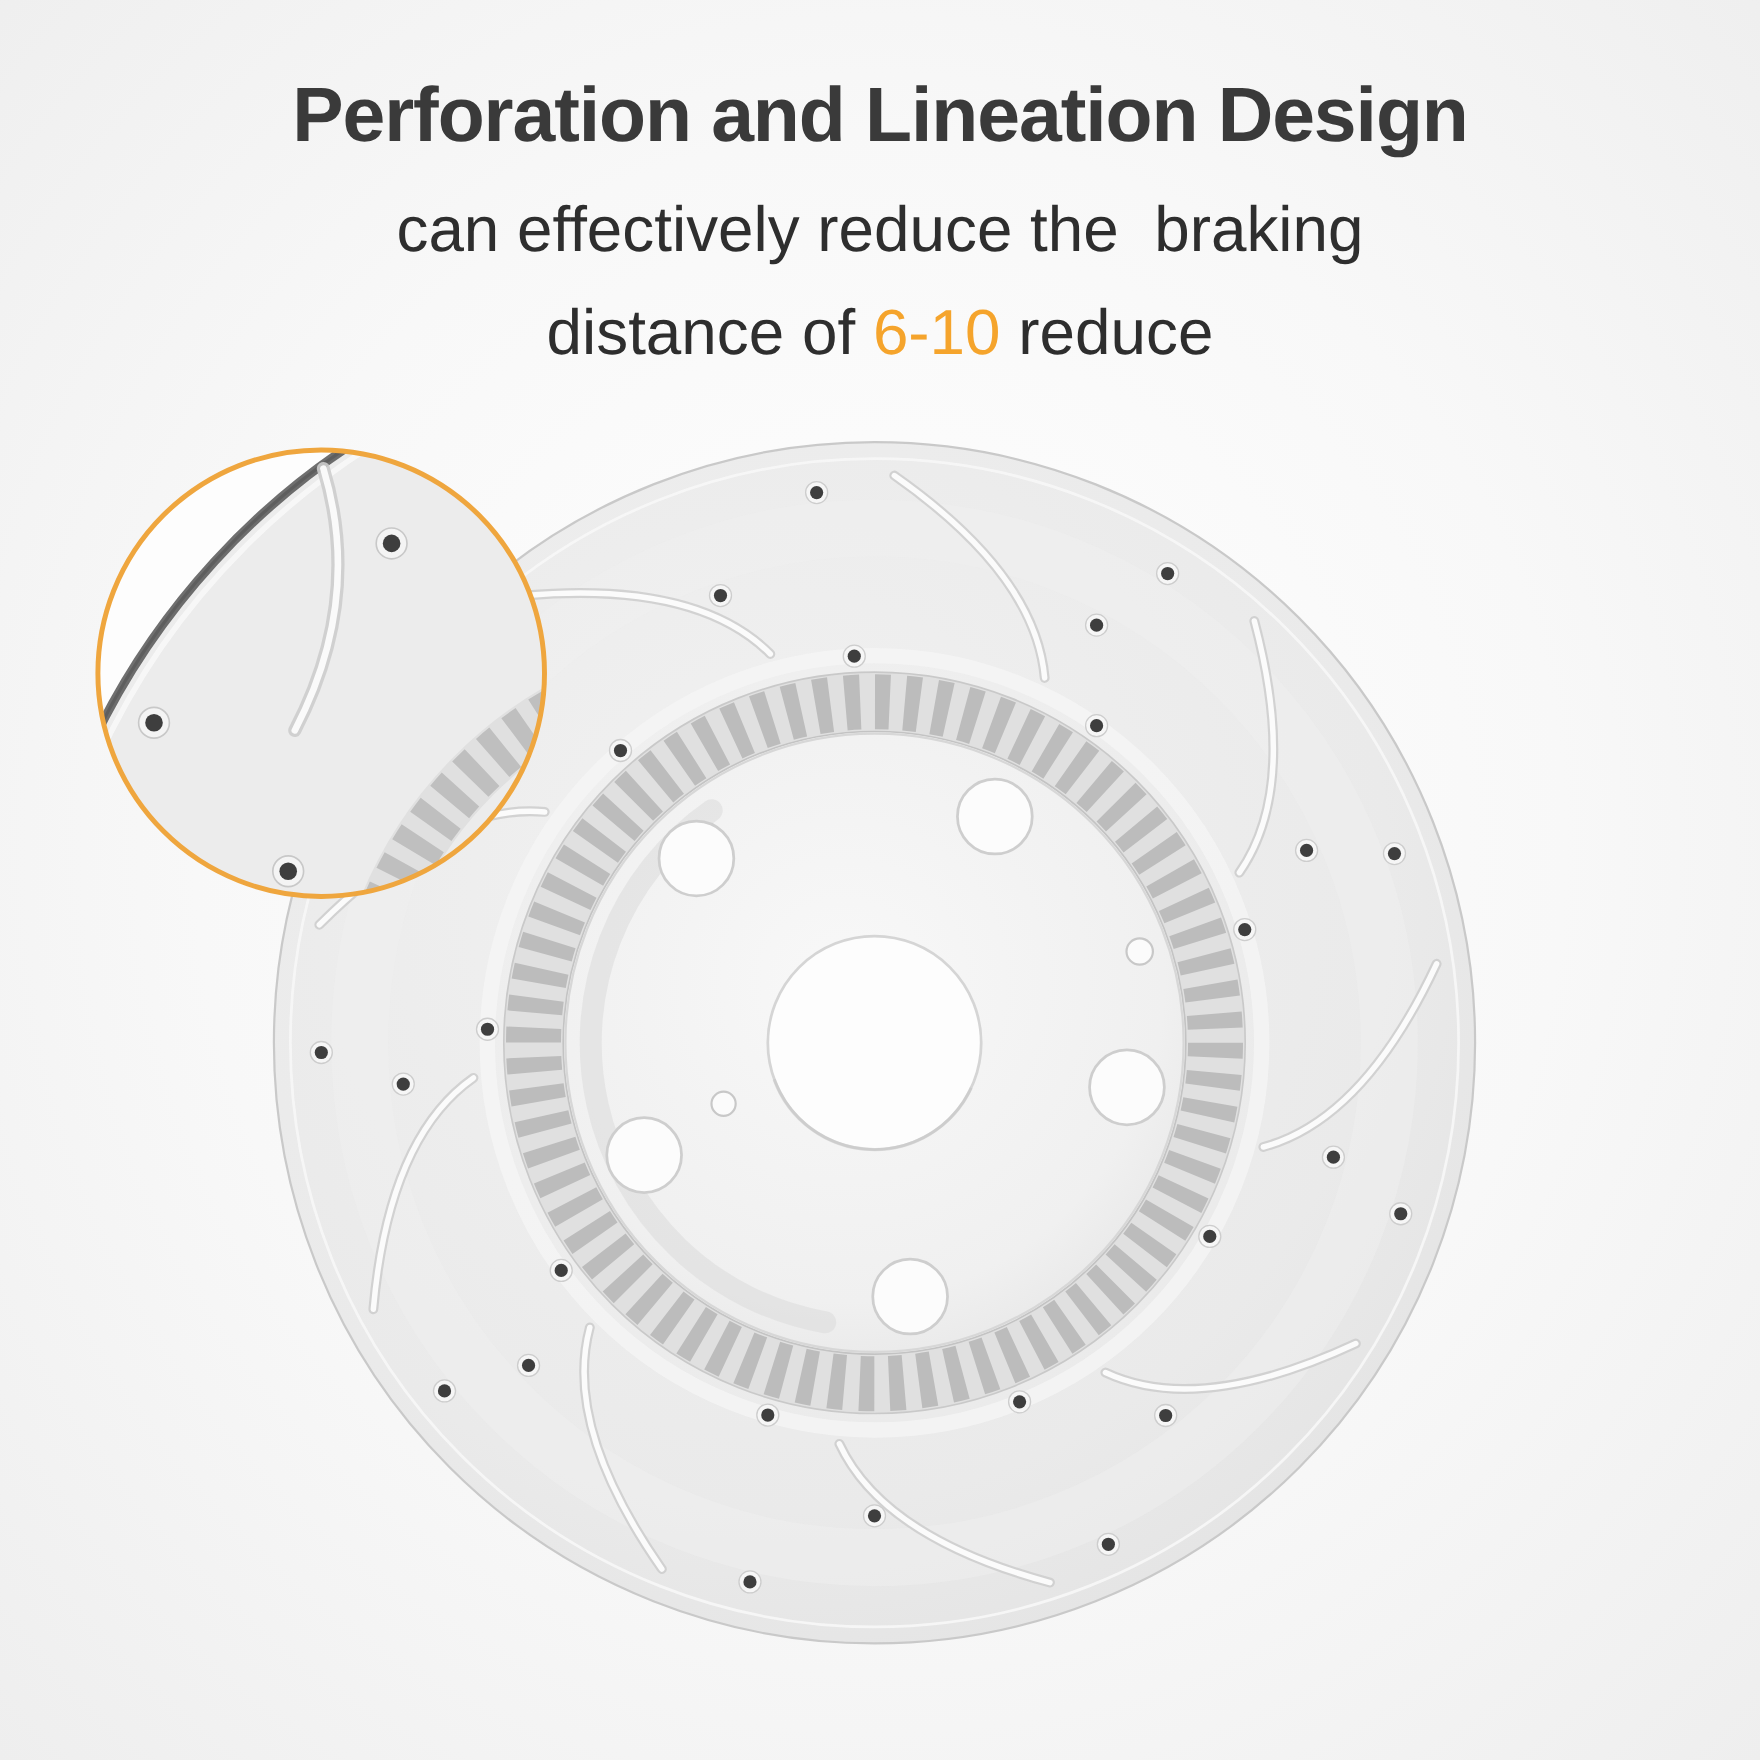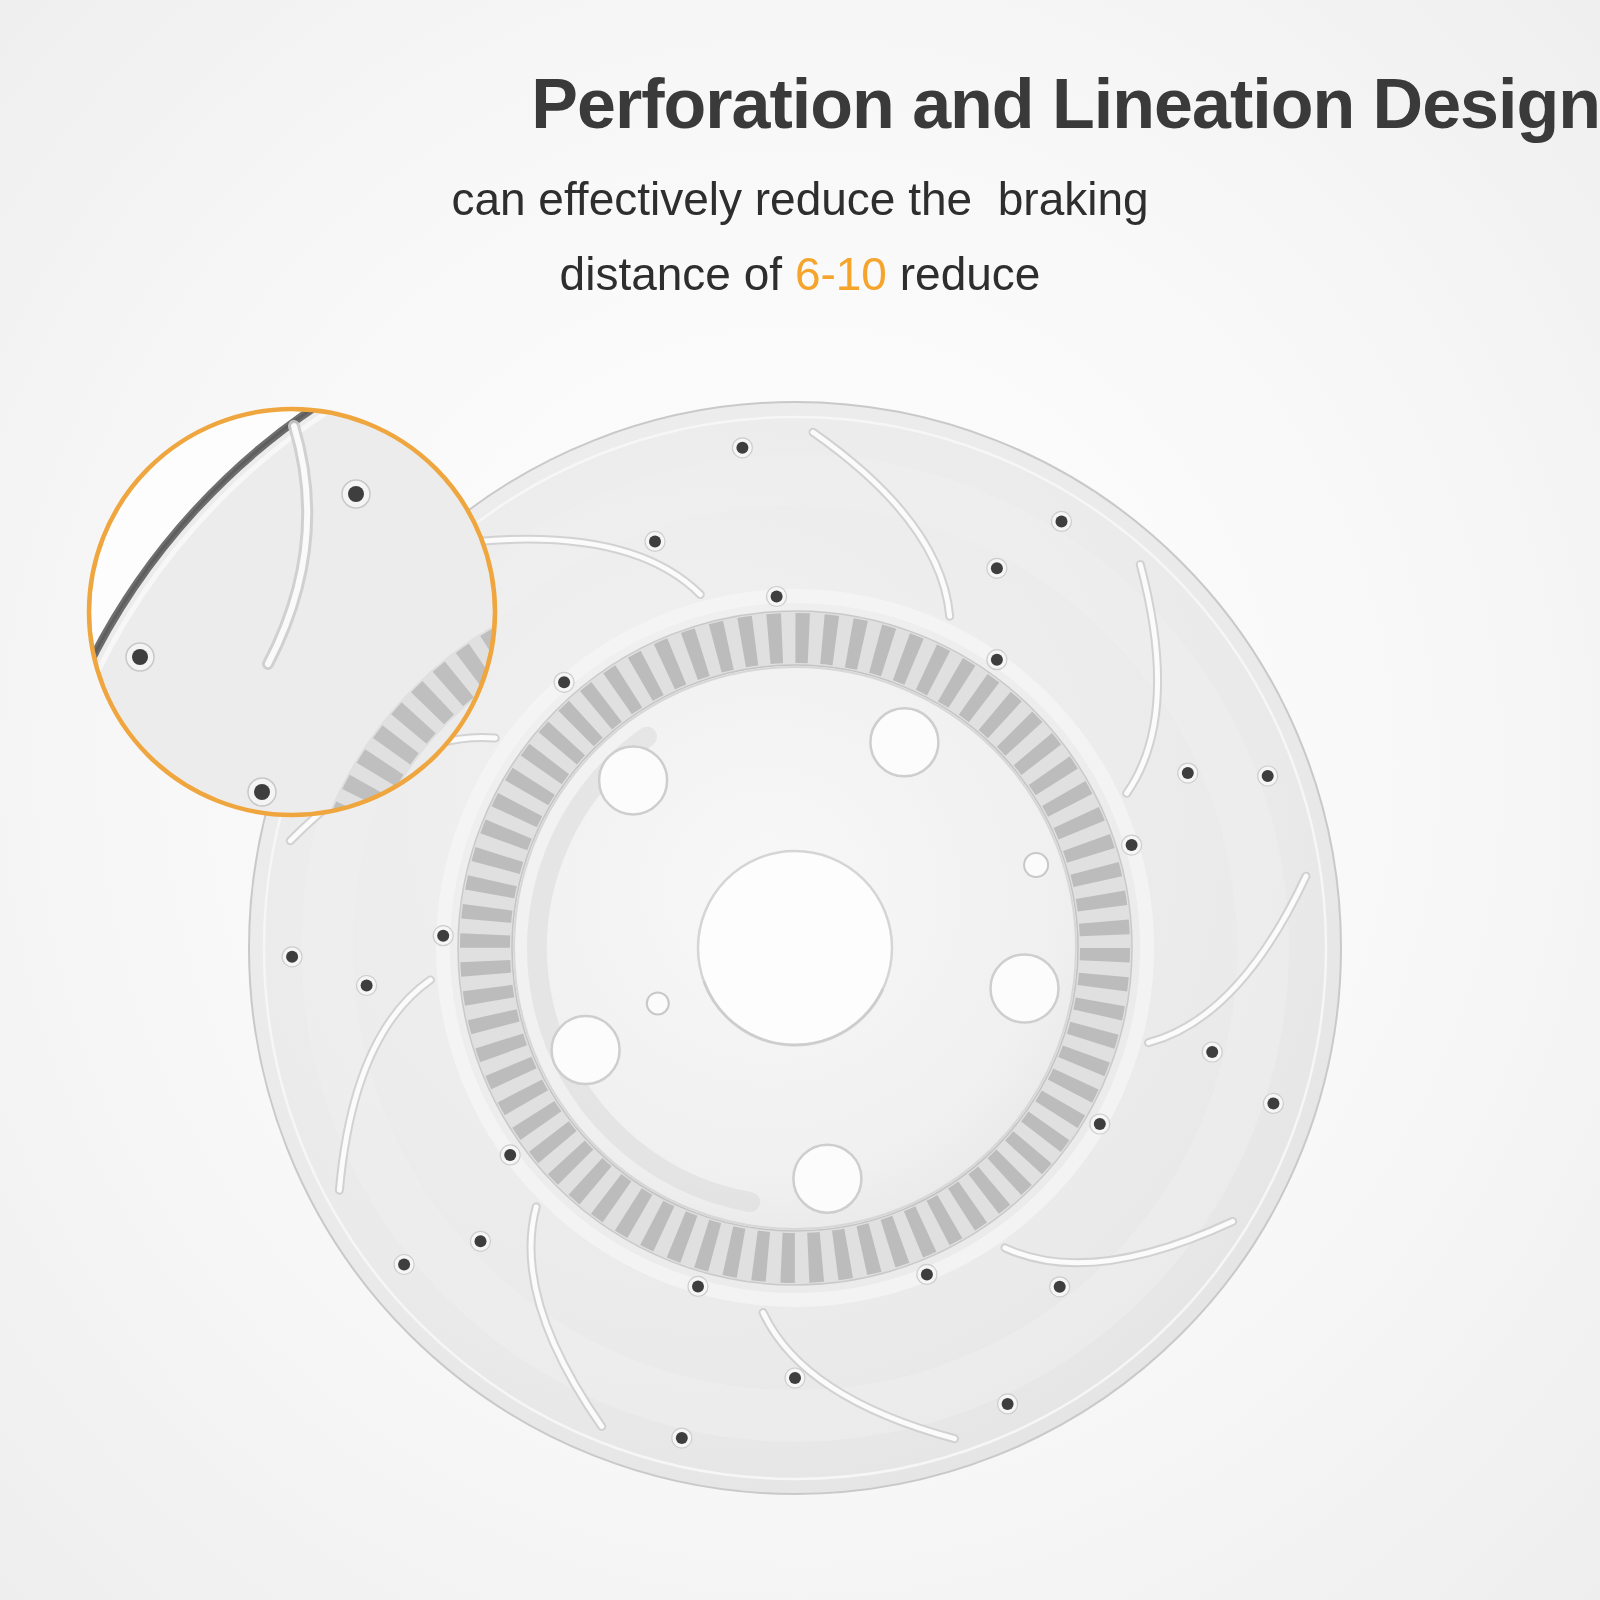--- a/index.html
+++ b/index.html
@@ -14,25 +14,24 @@
     position:absolute;top:64px;left:0;right:0;
     text-align:center;
     z-index:3;
   }
   .header h1{
     margin:0 0 18px 0;
     font-size:70px;
     font-weight:700;
     letter-spacing:-1px;
     color:var(--title-color,#3a3a3a);
-    text-align:right;
   }
   .sub{
     margin:0;
-    font-size:46px;
+    font-size:58px;
     font-weight:400;
     line-height:1.62;
     color:var(--body-color,#2f2f2f);
     white-space:pre-wrap;
   }
   .hl{ color:var(--hl-color,#f2a43b); }
   #rotor-svg{
     position:absolute;left:0;top:0;
     width:1600px;height:1600px;
     z-index:1;

